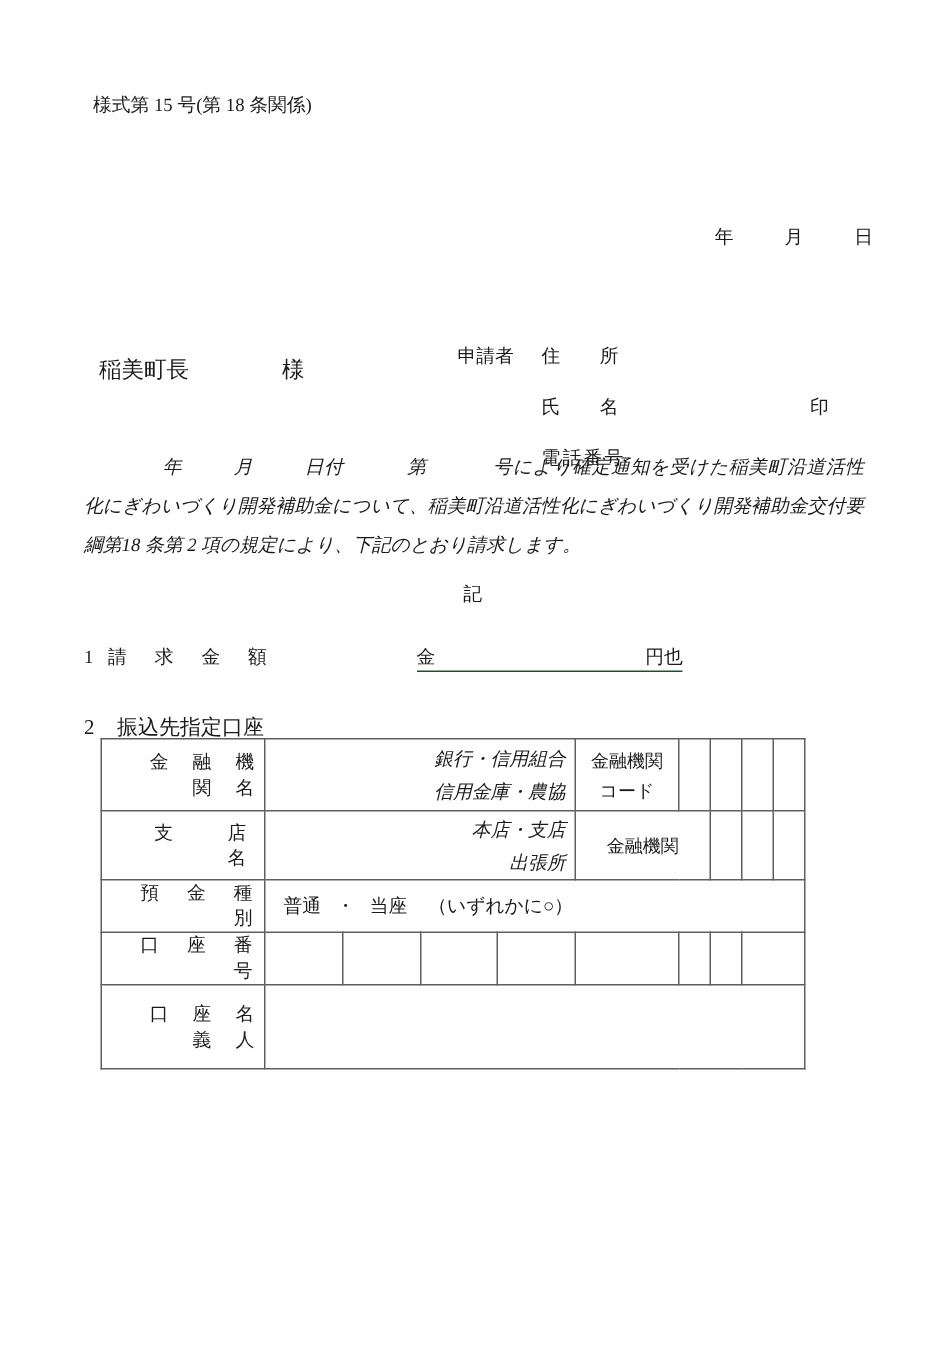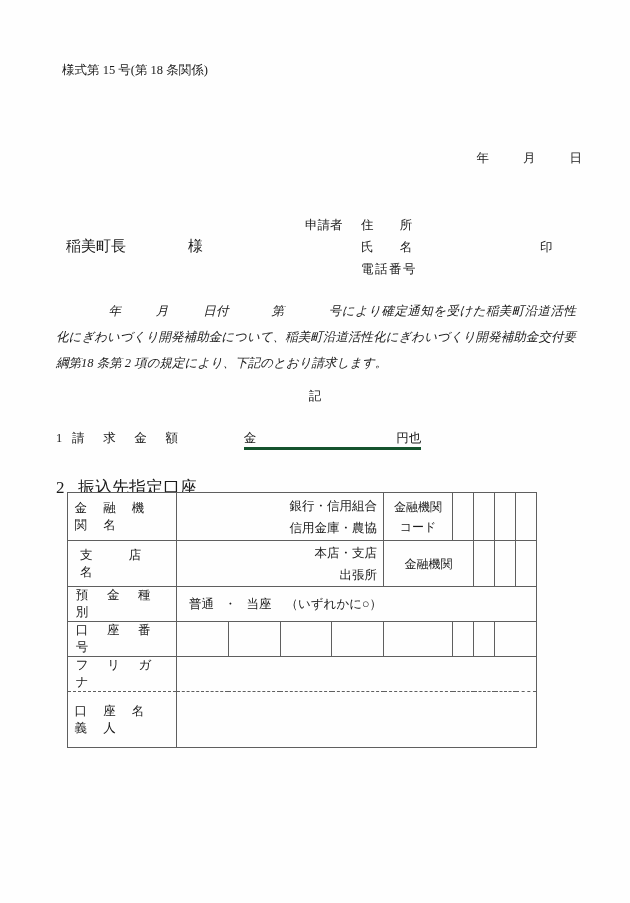--- a/index.html
+++ b/index.html
@@ -62,21 +62,21 @@
   }
   .addressee .honor { display: inline-block; margin-left: 62px; }
 
   
   .applicant {
     left: 305px;
     top: 214px;
     font-size: 12.5px;
     line-height: 22px;
   }
-  .applicant .row { display: block; white-space: nowrap; position: relative; }
+  .applicant .row { display: block; white-space: nowrap; position: relative; margin-top: 12px; }
   .applicant .lead {
     display: inline-block;
     width: 56px;
   }
   .applicant .lbl {
     display: inline-block;
     width: 82px;
     letter-spacing: 0.55em;
   }
   .applicant .lbl.tight { letter-spacing: 0.12em; }
@@ -114,33 +114,33 @@
   .claim {
     left: 56px;
     top: 430px;
     font-size: 12.5px;
     white-space: nowrap;
   }
   .claim .num { display: inline-block; width: 16px; }
   .claim .label { display: inline-block; letter-spacing: 0.62em; }
   .claim .amount-field {
     display: inline-block;
-    margin-left: 58px;
-    border-bottom: 3px solid #14532d;
+    margin-left: 92px;
+    border-bottom: 1px solid #14532d;
     white-space: nowrap;
   }
   .claim .kin { display: inline-block; }
   .claim .blank { display: inline-block; width: 140px; }
   .claim .yen { display: inline-block; }
 
   
   .sec2-head {
     left: 56px;
     top: 476px;
-    font-size: 17px;
+    font-size: 14px;
   }
   .sec2-head .num { display: inline-block; width: 22px; }
 
   
   .acct-table {
     position: absolute;
     left: 67px;
     top: 492px;
     width: 470px;
     border-collapse: collapse;
@@ -148,21 +148,21 @@
     table-layout: fixed;
   }
   .acct-table td {
     border: 1px solid #5f5f5f;
     padding: 0;
     vertical-align: middle;
     background: #fefefe;
   }
   .lbl-cell {
     width: 108px;
-    text-align: left;
+    text-align: right;
     font-size: 12.5px;
   }
   .lbl-cell .t {
     display: inline-block;
     letter-spacing: 0.52em;
     padding-left: 0.52em;
   }
   .lbl-cell .t.wide { letter-spacing: 0.95em; padding-left: 0.95em; }
   .lbl-cell .t.mid  { letter-spacing: 0.62em; padding-left: 0.62em; }
 
@@ -170,20 +170,21 @@
   .r2 { height: 46px; }
   .r3 { height: 29px; }
   .r4 { height: 27px; }
   .r5 { height: 25px; }
   .r6 { height: 56px; }
 
   .name-cell {
     text-align: right;
     padding-right: 6px !important;
     line-height: 22px;
+    font-style: italic;
   }
   .name-cell .l1, .name-cell .l2 { display: block; }
 
   .code-label {
     text-align: center;
     line-height: 20px;
     width: 68px;
     font-size: 12px;
   }
   .code-label .l1, .code-label .l2 { display: block; }
@@ -308,26 +309,20 @@
       <td class="digit-box"></td>
       <td class="digit-box"></td>
       <td class="digit-box"></td>
       <td class="digit-box"></td>
       <td class="digit-box"></td>
       <td class="digit-box"></td>
       <td class="digit-box"></td>
       <td colspan="2"></td>
     </tr>
 
-    <tr class="r5">
-      <td class="lbl-cell dashed-bottom">
-        <span class="t mid">フ リ ガ ナ</span>
-      </td>
-      <td class="dashed-bottom" colspan="9"></td>
-    </tr>
 
     <tr class="r6">
       <td class="lbl-cell dashed-top">
         <span class="t">口 座 名 義 人</span>
       </td>
       <td class="dashed-top" colspan="9"></td>
     </tr>
   </tbody>
     </table>
 

